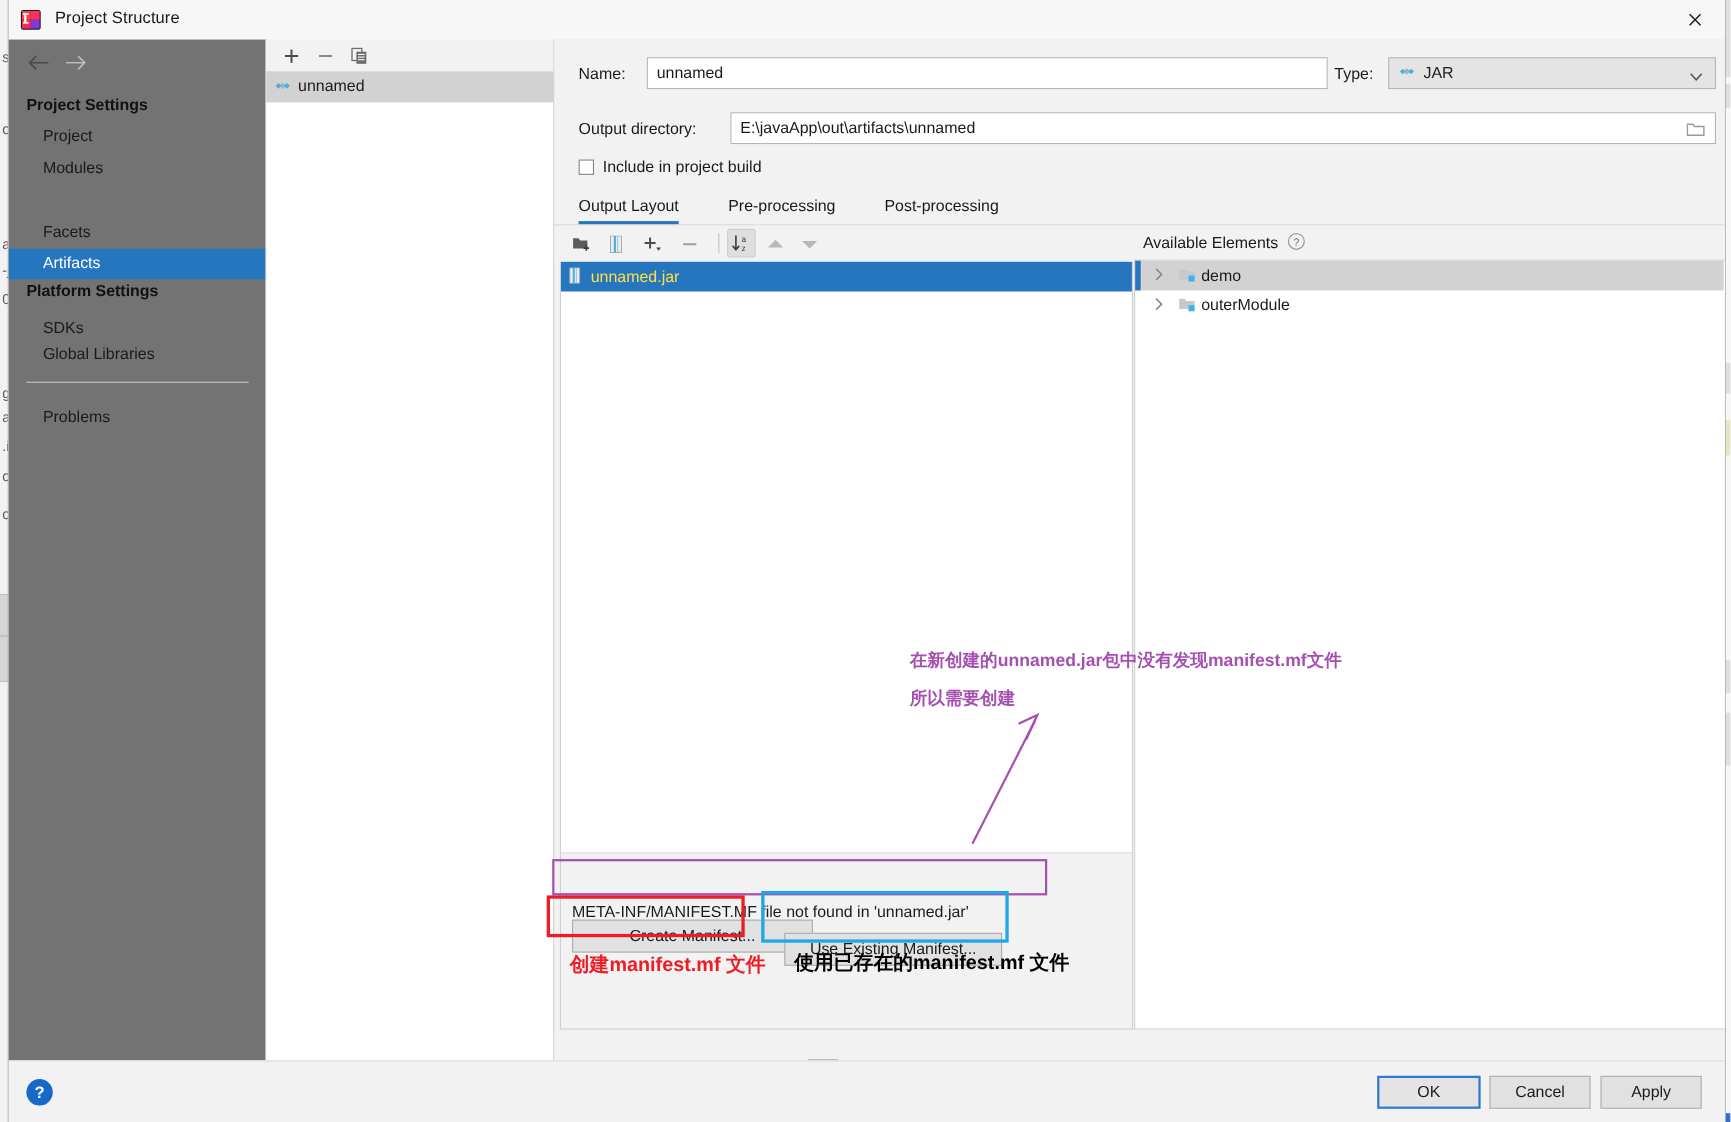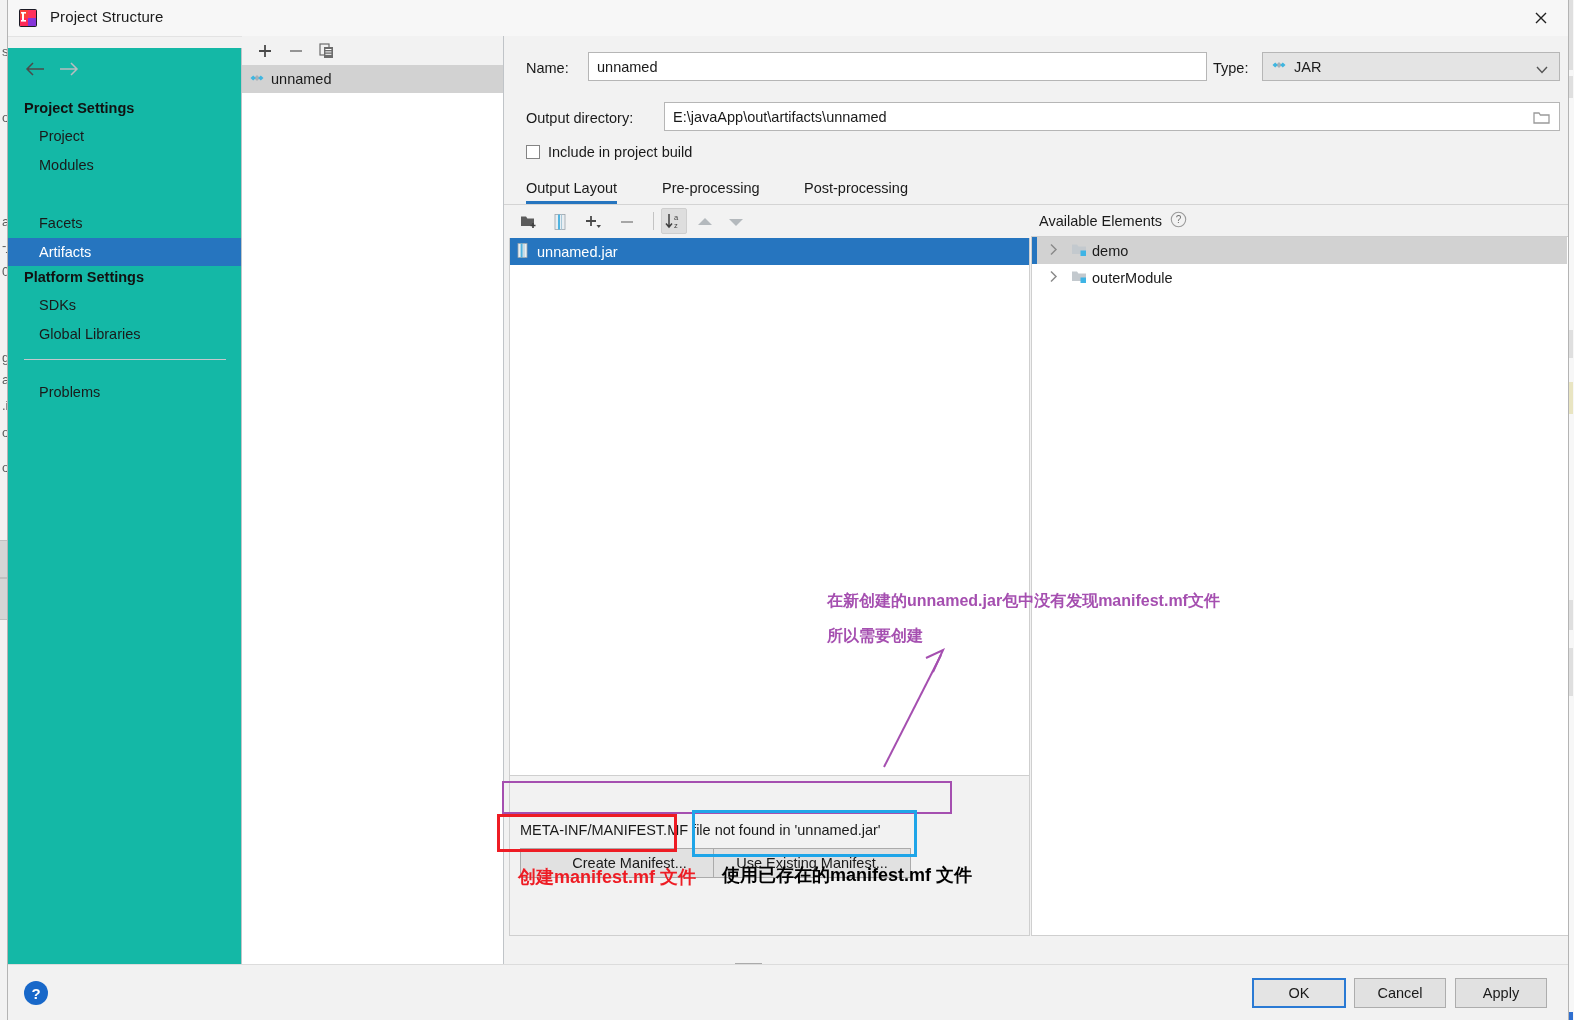--- a/index.html
+++ b/index.html
@@ -89,23 +89,23 @@
     right: 0; top: 0;
     width: 54px; height: 36px;
     display: flex; align-items: center; justify-content: center;
     cursor: pointer;
   }
   #close-btn svg { display: block; }
 
   
   #settings-panel {
     position: absolute;
-    left: 0; top: 48px;
+    left: 0; top: 36px;
     width: 233px; height: 928px;
-    background: #14b8a6;
+    background: #737373;
     border-right: 1px solid #c0c4c8;
   }
   #nav-arrows {
     position: absolute;
     left: 10px; top: 6px;
     width: 100px; height: 30px;
   }
   .nav-arrow {
     position: absolute;
     top: 4px;
@@ -307,21 +307,21 @@
     width: 519px; height: 27px;
     background: #2675bf;
     display: flex; align-items: center;
     padding-left: 6px;
     box-sizing: border-box;
     cursor: pointer;
   }
   #jar-row .label {
     margin-left: 8px;
     font-size: 14.5px;
-    color: #ffffff;
+    color: #fde047;
   }
 
   
   #manifest-block {
     position: absolute;
     left: 5px; top: 740px;
     width: 521px; height: 160px;
     background: #f2f2f2;
     border-left: 1px solid #cfcfcf;
     border-right: 1px solid #cfcfcf;
@@ -540,21 +540,21 @@
     </div>
     <div class="settings-item" style="top:161px;">
       <span>Facets</span>
     </div>
     <div class="settings-item selected" style="top:190px;">
       <span>Artifacts</span>
     </div>
 
     <div class="settings-group-title" style="top:221px;">Platform Settings</div>
 
-    <div class="settings-item" style="top:243px;">
+    <div class="settings-item" style="top:243px;align-items:flex-end;">
       <span>SDKs</span>
     </div>
     <div class="settings-item" style="top:272px;">
       <span>Global Libraries</span>
     </div>
 
     <div id="settings-divider"></div>
 
     <div class="settings-item" style="top:330px;">
       <span>Problems</span>
@@ -702,21 +702,21 @@
             <rect x="4.6" y="0.5" width="2" height="14" fill="#4fb3e0"></rect>
             <rect x="7.5" y="0.5" width="1" height="14" fill="#a7c8d8"></rect>
           </svg>
         </span>
         <span class="label">unnamed.jar</span>
       </div>
     </div>
 
     <div id="manifest-block">
       <div id="manifest-msg">META-INF/MANIFEST.MF file not found in 'unnamed.jar'</div>
-      <div class="btn" style="left:10px; top:72px; width:219px; height:30px;">
+      <div class="btn" style="left:10px; top:60px; width:219px; height:30px;">
         <span>Create Manifest...</span>
       </div>
       <div class="btn" style="left:203px; top:72px; width:198px; height:30px;">
         <span>Use Existing Manifest...</span>
       </div>
     </div>
 
     <div id="available-pane">
       <div id="available-header">
         <span class="title">Available Elements</span>

